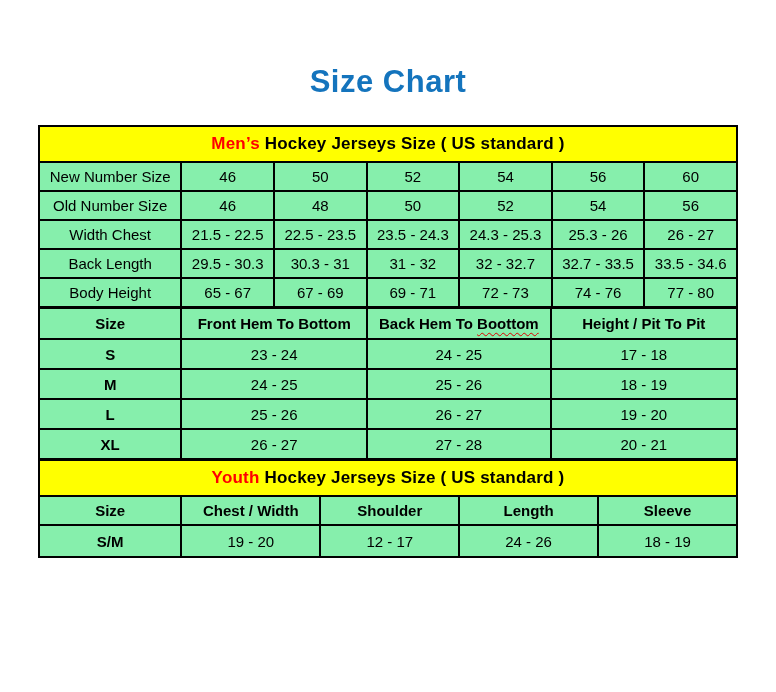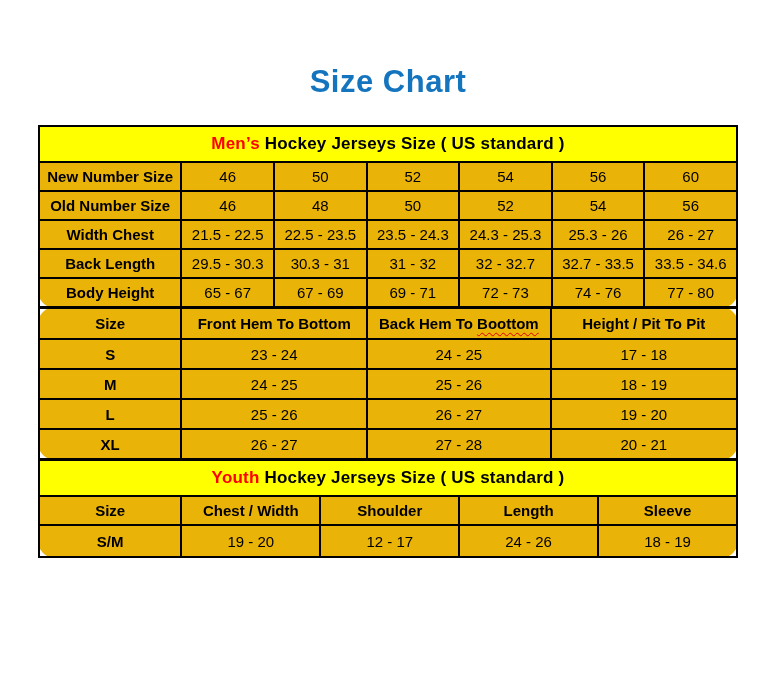--- a/index.html
+++ b/index.html
@@ -8,40 +8,39 @@
     font-family:"Liberation Sans",sans-serif;color:#000;
   }
   .page{position:relative;width:776px;height:692px;background:#fff;}
   .page-title{
     margin:0;padding-top:64px;text-align:center;
     font-size:31px;font-weight:bold;color:#1474bd;letter-spacing:.5px;
   }
   .tables{width:700px;margin:25px auto 0 auto;}
   table.tbl{
     width:100%;border-collapse:collapse;table-layout:fixed;
-    background:#eab308;
-    border-radius:17px;
+    background:#86efac;
   }
   table.tbl + table.tbl{margin-top:-1px;}
   .tbl td,.tbl th{
     border:2px solid #000;padding:0 2px;text-align:center;
     font-size:15px;font-weight:normal;overflow:hidden;white-space:nowrap;
   }
   td.band{
     background:#ffff00;height:34px;
     font-size:17px;font-weight:bold;letter-spacing:.2px;
   }
   .band .hl{color:#ff0000;}
   tr.head-row th{font-weight:bold;height:27px;}
   tr.data-row td{height:27px;}
   .womens tr.head-row th{height:29px;}
   .womens tr.data-row td{height:28px;}
   .youth tr.head-row th{height:27px;}
   .youth tr.data-row td{height:30px;margin-left:48px;}
-  td.rlabel{font-weight:bold;}
+  td.rlabel{font-weight:normal;}
   .womens td.rlabel,.youth td.rlabel{font-weight:bold;}
   col.c-label{width:20.4%;}
   .sp-err{
     text-decoration-line:underline;
     text-decoration-style:wavy;
     text-decoration-color:#e00000;
     text-decoration-thickness:1px;
     text-underline-offset:3px;
   }
 </style>

